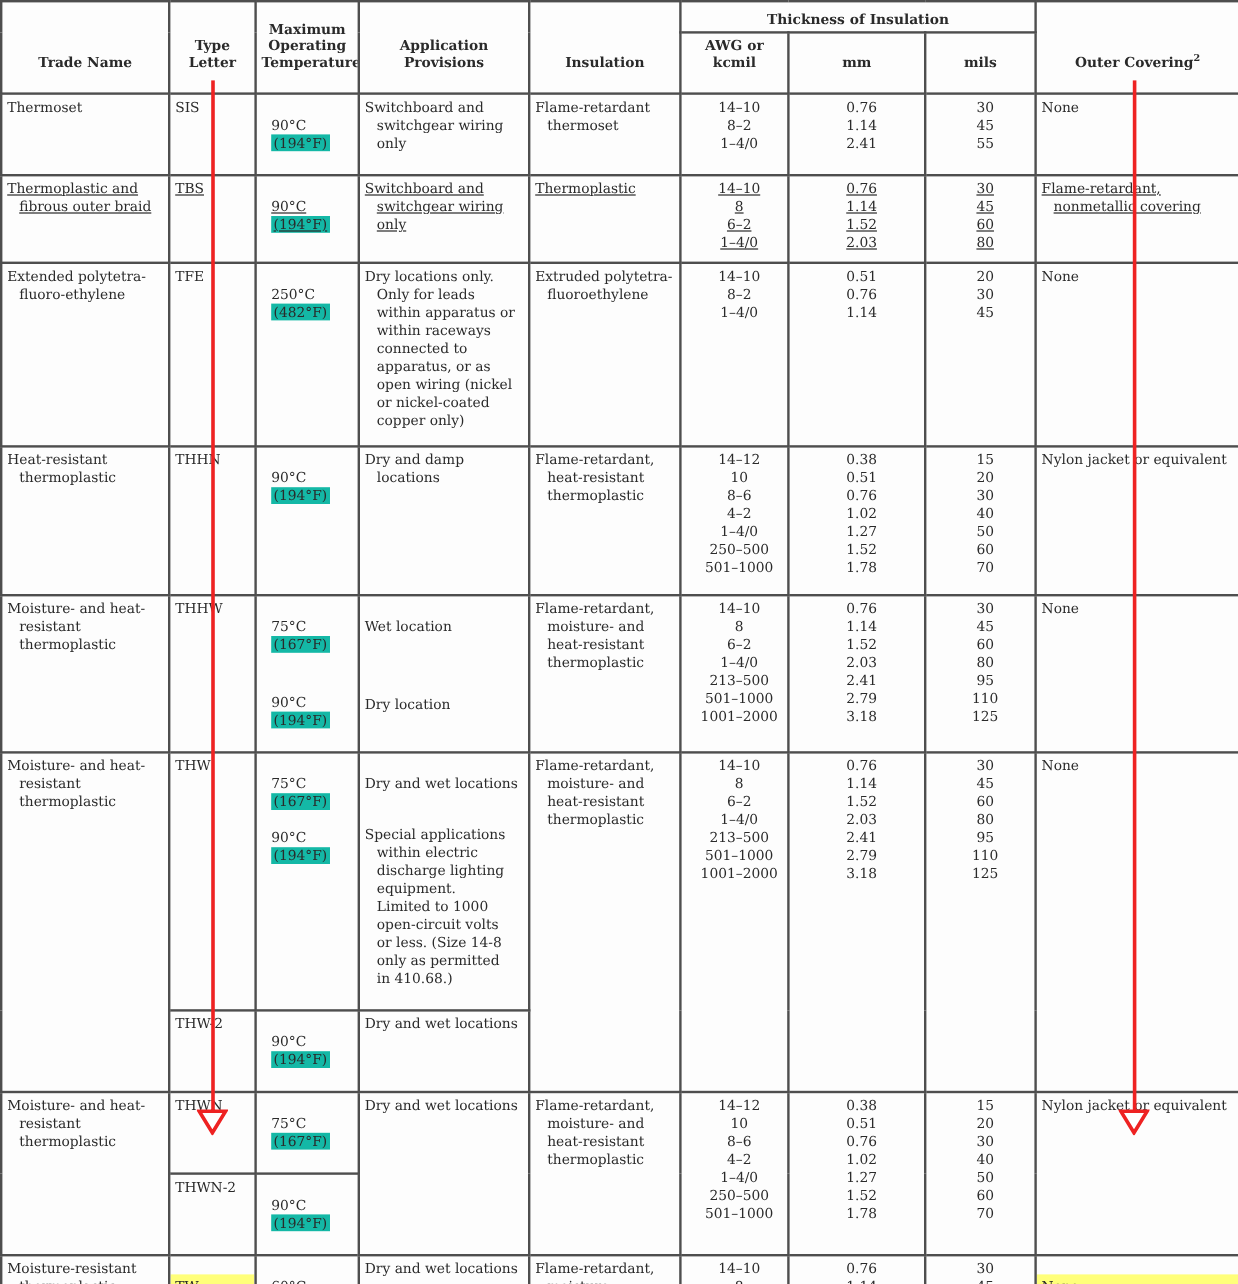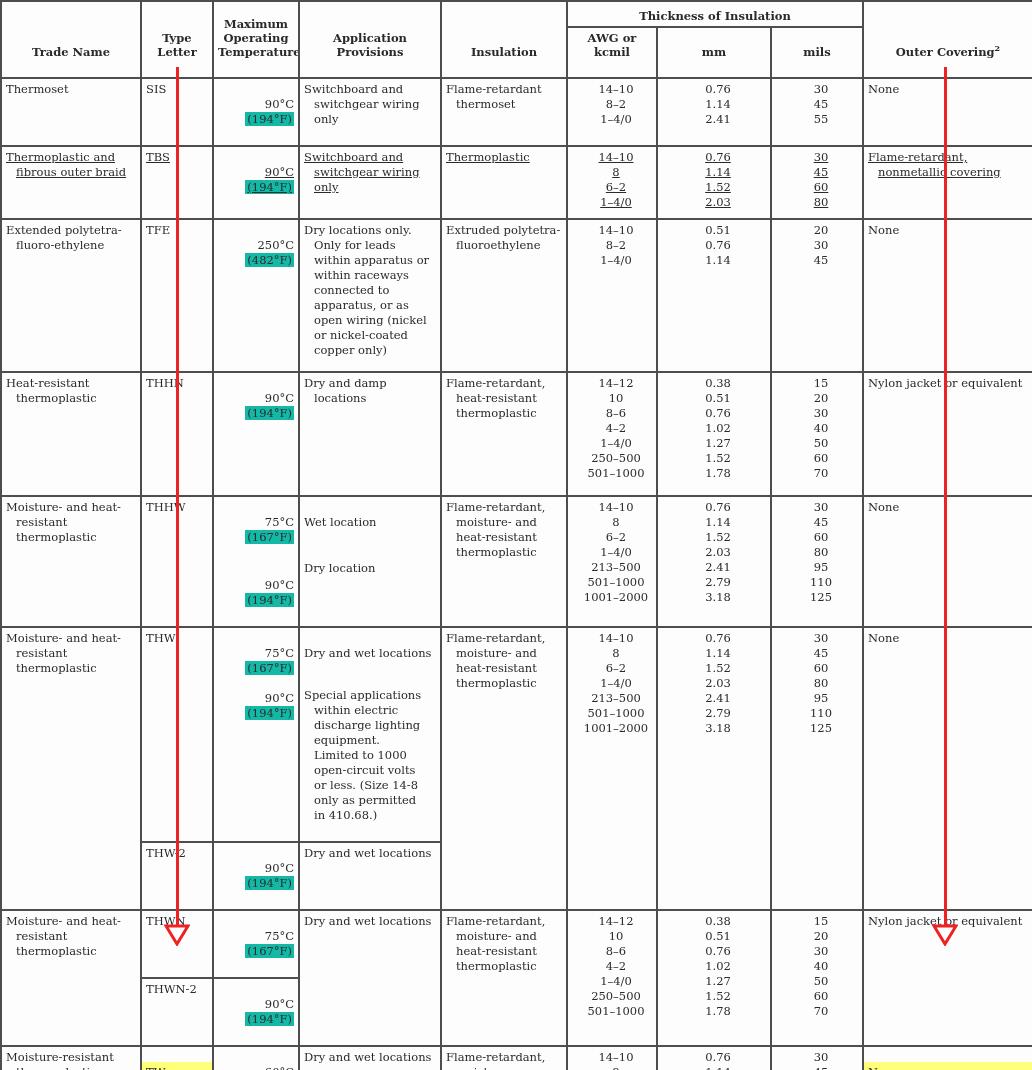--- a/index.html
+++ b/index.html
@@ -6,23 +6,23 @@
   .page{position:relative;width:1032px;height:1070px;background:#fdfdfd;overflow:hidden;
         font-family:"DejaVu Serif",serif;color:#2a2a2a;}
   table{border-collapse:collapse;table-layout:fixed;width:1032px;}
   td,th{border:2px solid #4e4e4e;vertical-align:top;padding:3px 4px;
         font-size:11.5px;line-height:15px;white-space:pre-line;overflow:hidden;}
   th{font-weight:bold;vertical-align:bottom;text-align:center;padding-bottom:18px;line-height:14px;}
   th.grp{padding-bottom:3px;}
   sup{font-size:8px;line-height:0;}
   td.ct{text-align:center;padding-left:12px;}
   td.hi{padding-left:14px;text-indent:-10px;}
-  .tg{text-align:right;text-indent:0;}
+  .tg{text-align:left;text-indent:0;}
   .g18{margin-top:18px;}
-  .g34{margin-top:16px;}
+  .g34{margin-top:35px;}
   .g15{margin-top:12px;}
   .ghl{background:#14b8a6;padding:0 2px;}
   td.yc{padding:0;}
   .ybar{background:#ffff7a;padding:3px 4px;min-height:28px;box-sizing:border-box;}
   tr.h1 {height:26px;}  tr.h2 {height:42px;}
   tr.r-sis {height:62px;}  tr.r-tbs {height:73px;text-decoration:underline;}  tr.r-tfe {height:153px;}
   tr.r-thhn{height:124px;} tr.r-thhw{height:123px;} tr.r-thw {height:184px;}
   tr.r-thw2{height:43px;}  tr.r-thwn{height:65px;}  tr.r-thwn2{height:53px;}
   tr.r-tw  {height:122px;}
   .arr{position:absolute;width:3px;background:#ee2222;top:67px;height:859px;}

